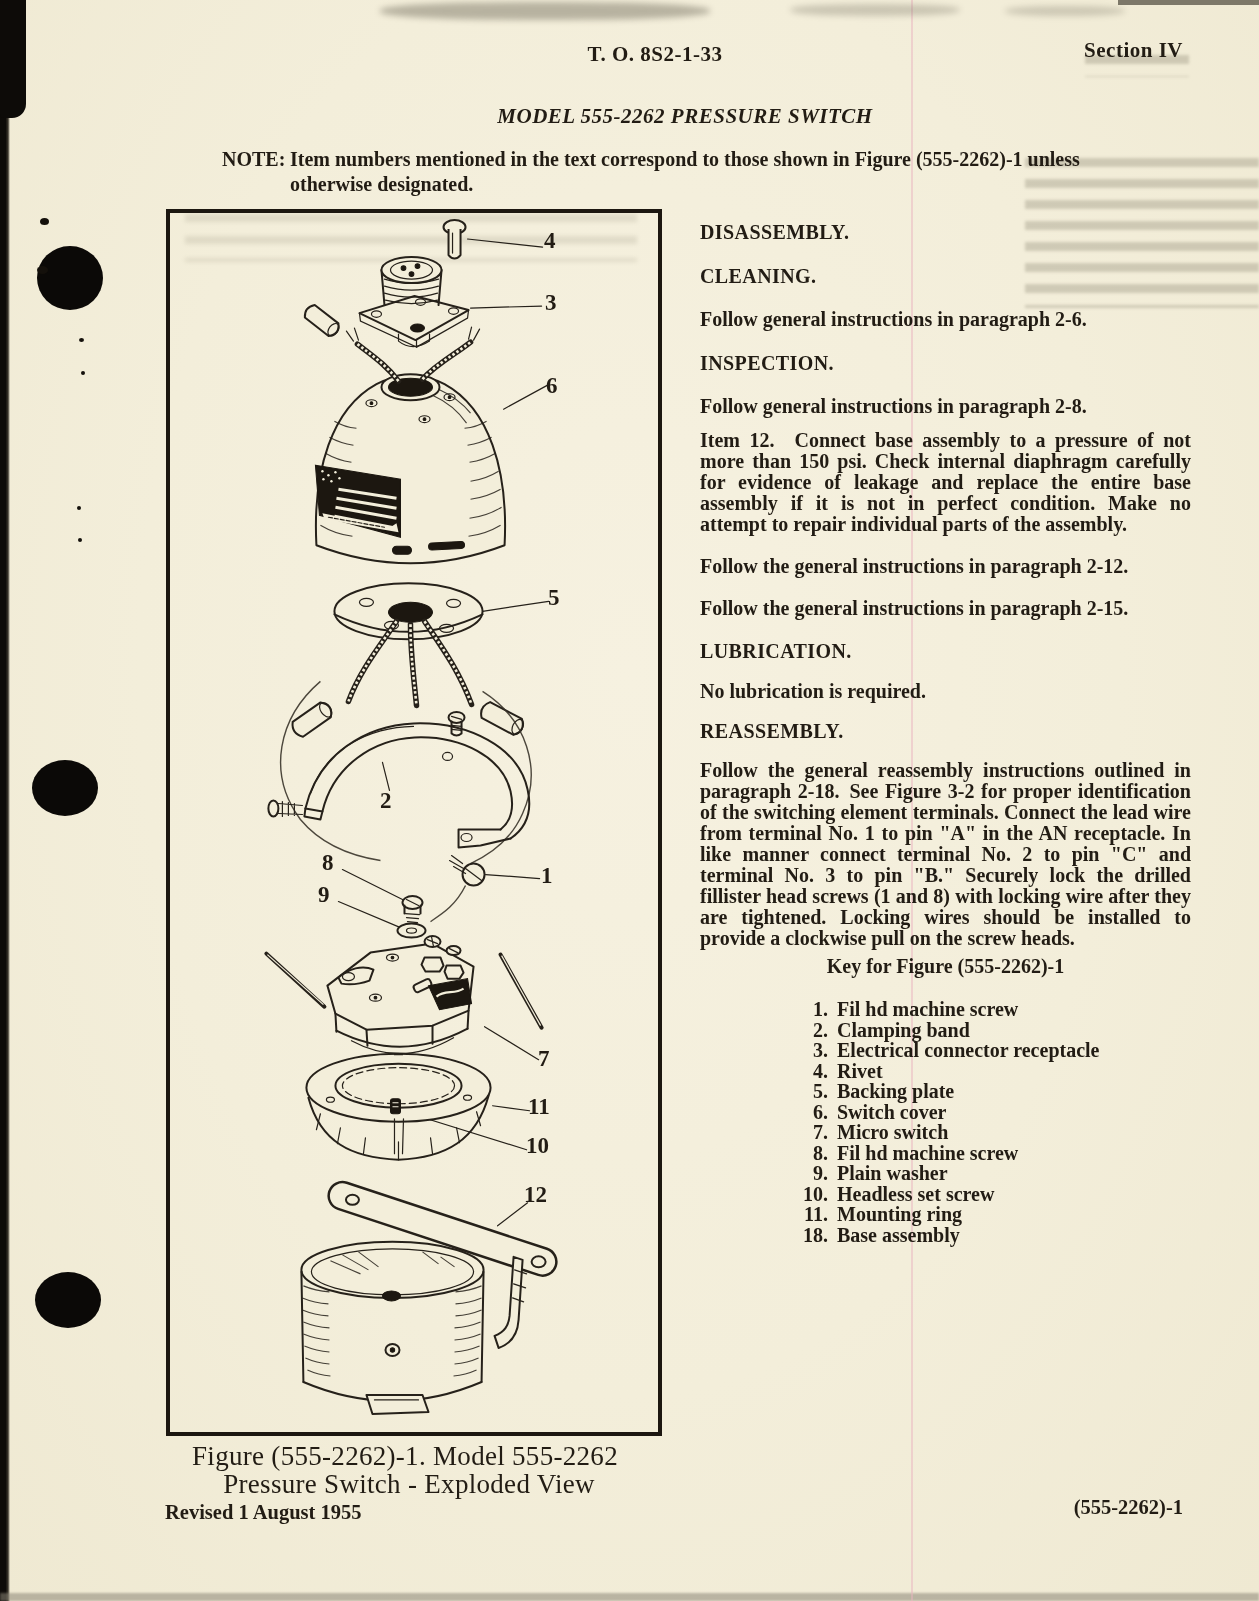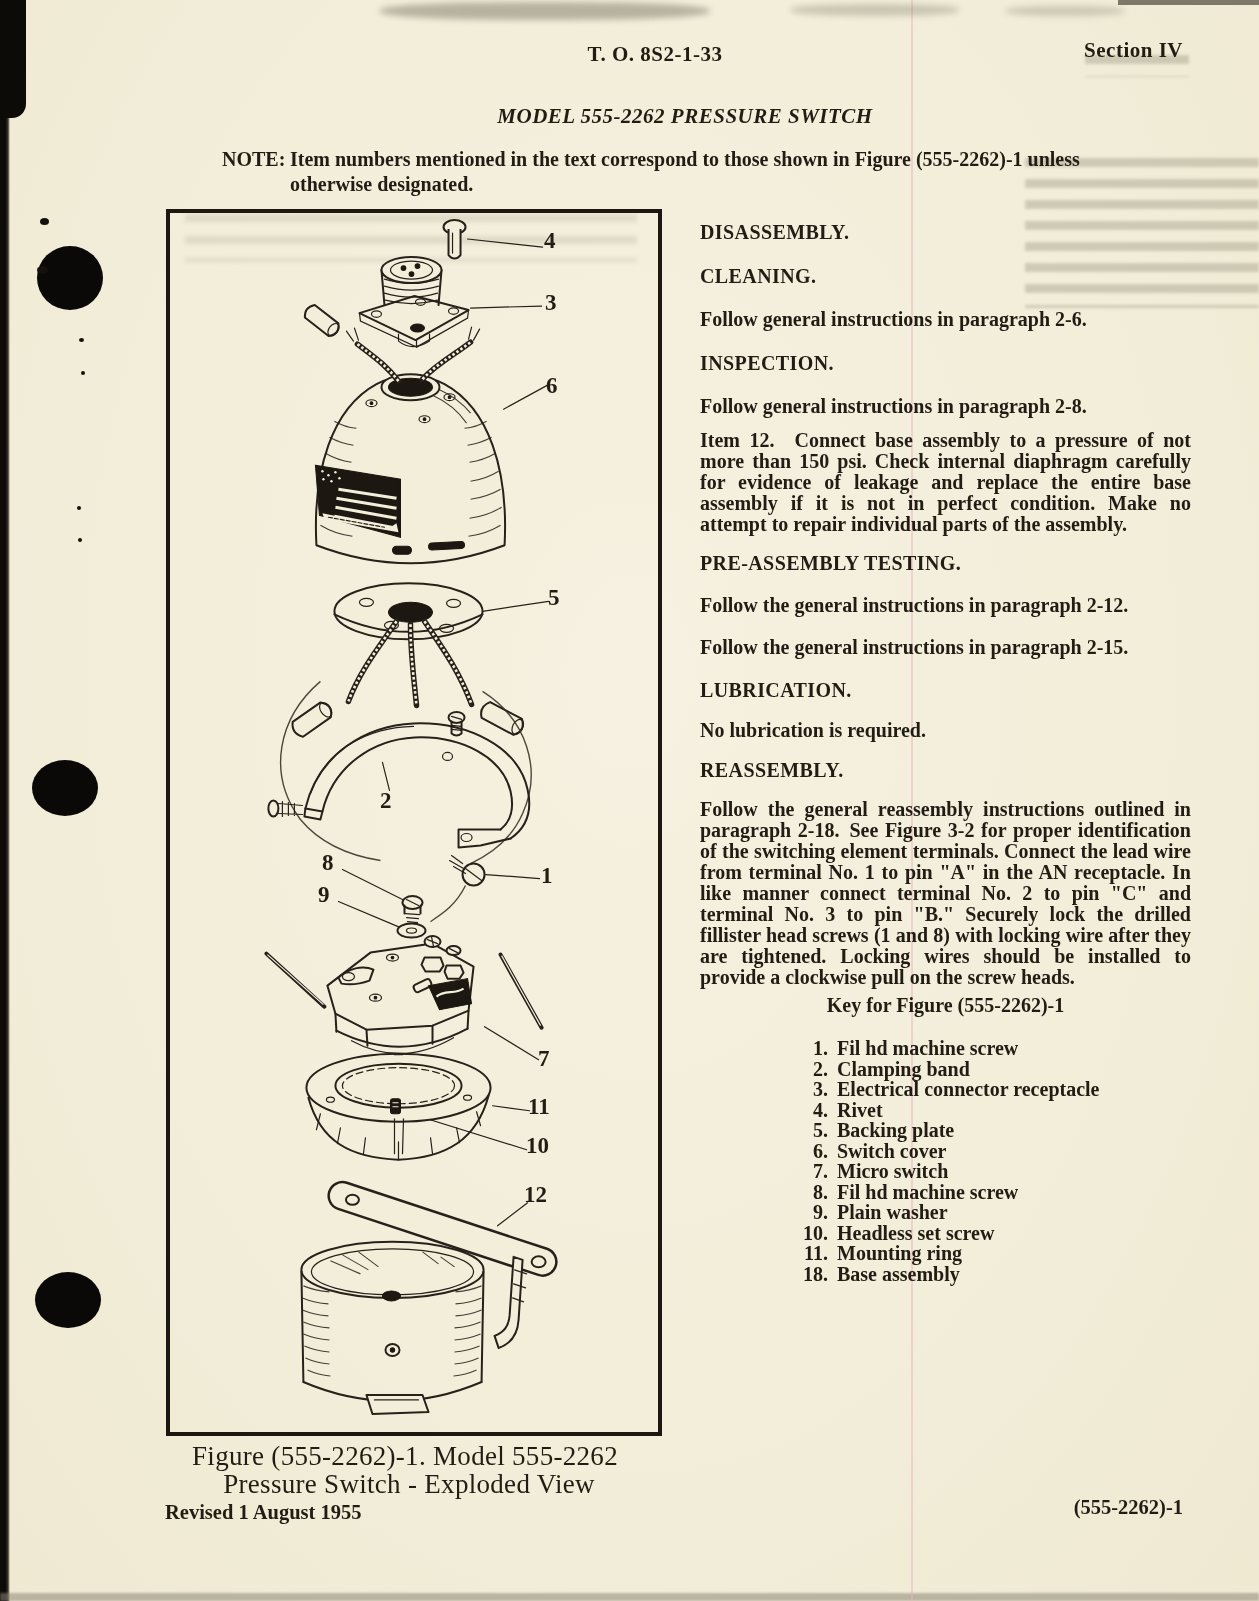--- a/index.html
+++ b/index.html
@@ -349,21 +349,20 @@
   <div class="abs rcol">
     <h2 style="margin-top:11px;">DISASSEMBLY.</h2>
 
     <h2 style="margin-top:22px;">CLEANING.</h2>
     <p style="margin-top:22px;">Follow general instructions in paragraph 2-6.</p>
 
     <h2 style="margin-top:22px;">INSPECTION.</h2>
     <p style="margin-top:22px;">Follow general instructions in paragraph 2-8.</p>
     <p class="para-j" style="margin-top:13px;">Item 12. Connect base assembly to a pressure of not more than 150 psi.  Check internal diaphragm carefully for evidence of leakage and replace the entire base assembly if it is not in perfect condition.  Make no attempt to repair individual parts of the assembly.</p>
 
-    <h2 style="margin-top:17px;">PRE-ASSEMBLY TESTING.</h2>
     <p style="margin-top:21px;">Follow the general instructions in paragraph 2-12.</p>
 
     <p style="margin-top:21px;">Follow the general instructions in paragraph 2-15.</p>
 
     <h2 style="margin-top:21px;">LUBRICATION.</h2>
     <p style="margin-top:19px;">No lubrication is required.</p>
 
     <h2 style="margin-top:18px;">REASSEMBLY.</h2>
     <p class="para-j" style="margin-top:18px;">Follow the general reassembly instructions outlined in paragraph 2-18. See Figure 3-2 for proper identification of the switching element terminals. Connect the lead wire from terminal No. 1 to pin "A" in the AN receptacle.  In like manner connect terminal No. 2 to pin "C" and terminal No. 3 to pin "B."  Securely lock the drilled fillister head screws (1 and 8) with locking wire after they are tightened.  Locking wires should be installed to provide a clockwise pull on the screw heads.</p>
 

